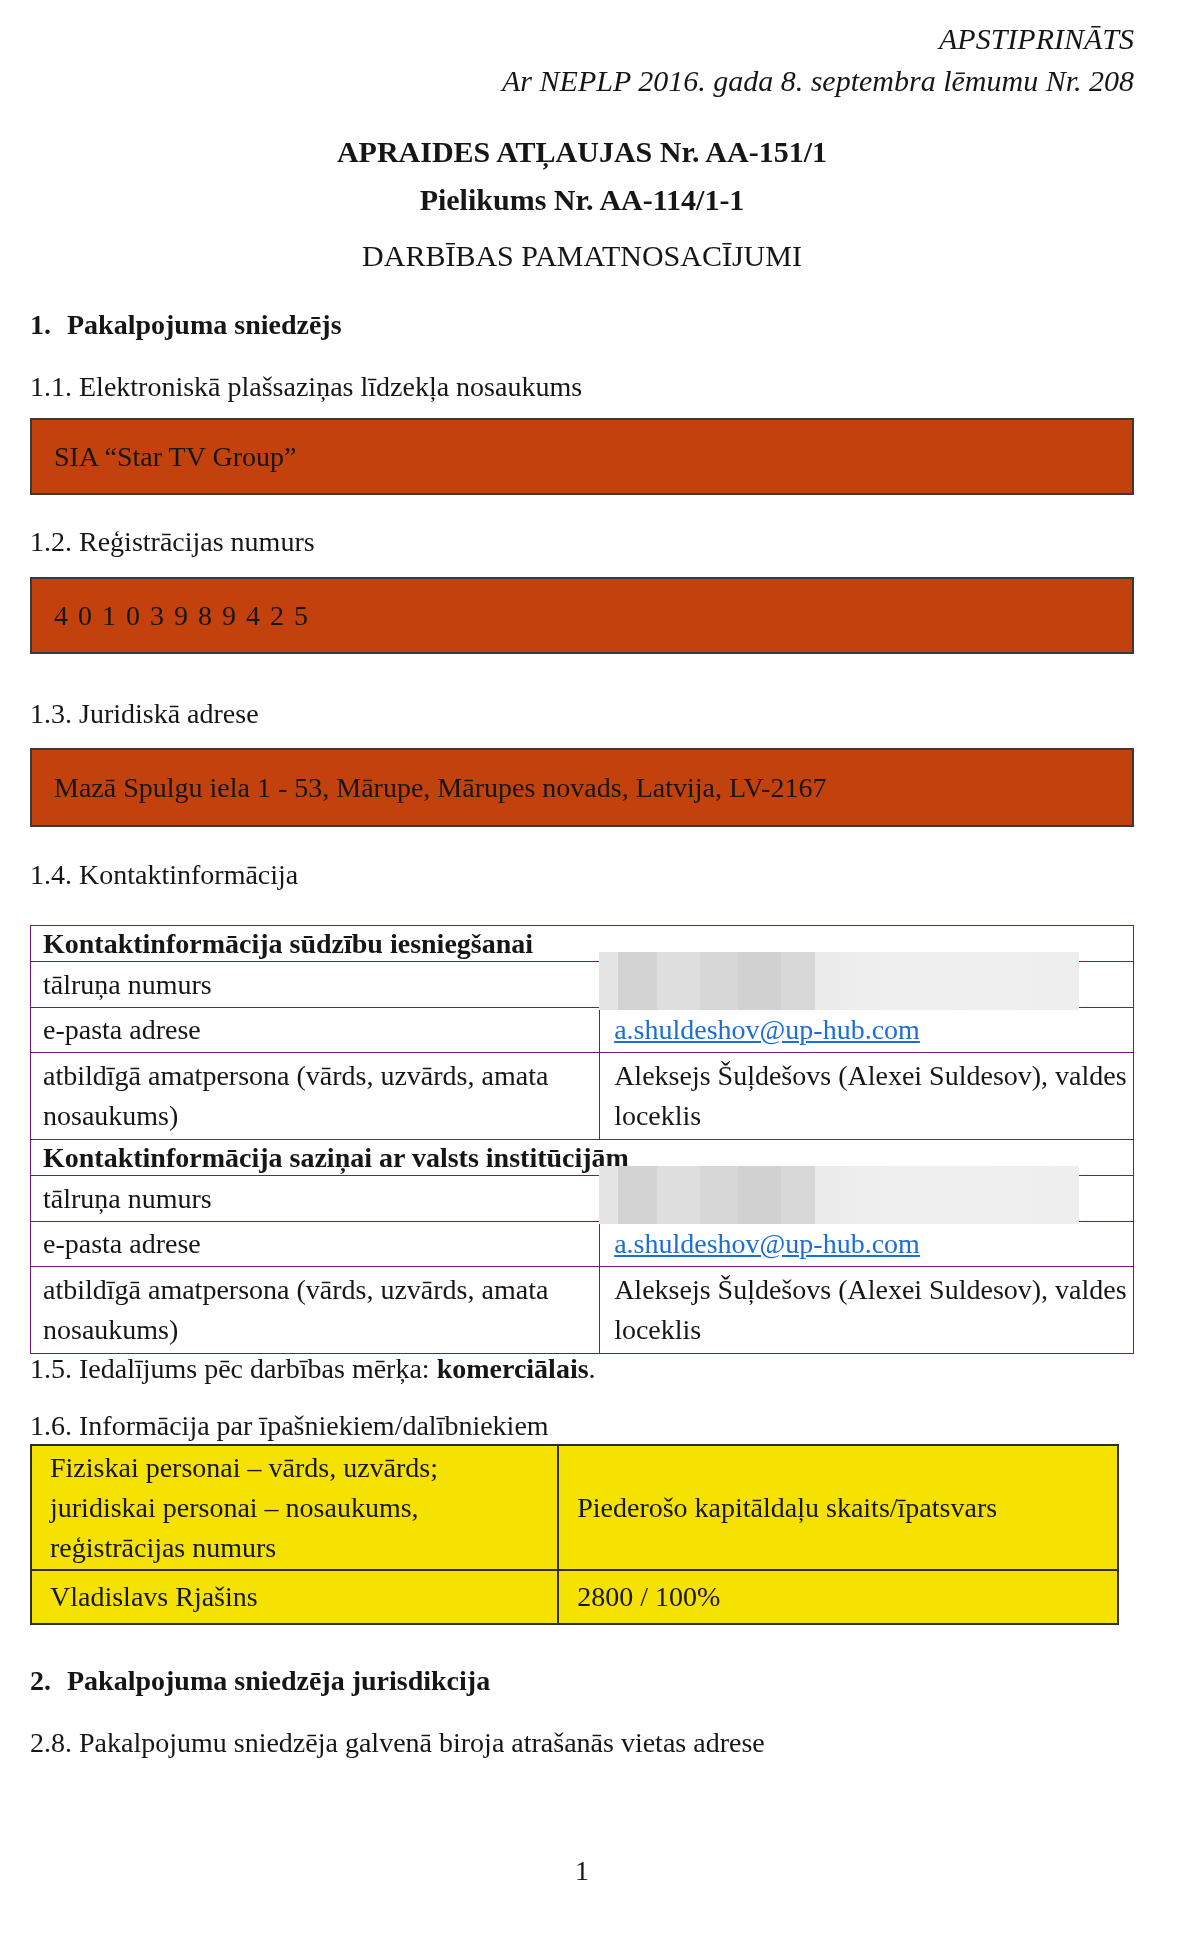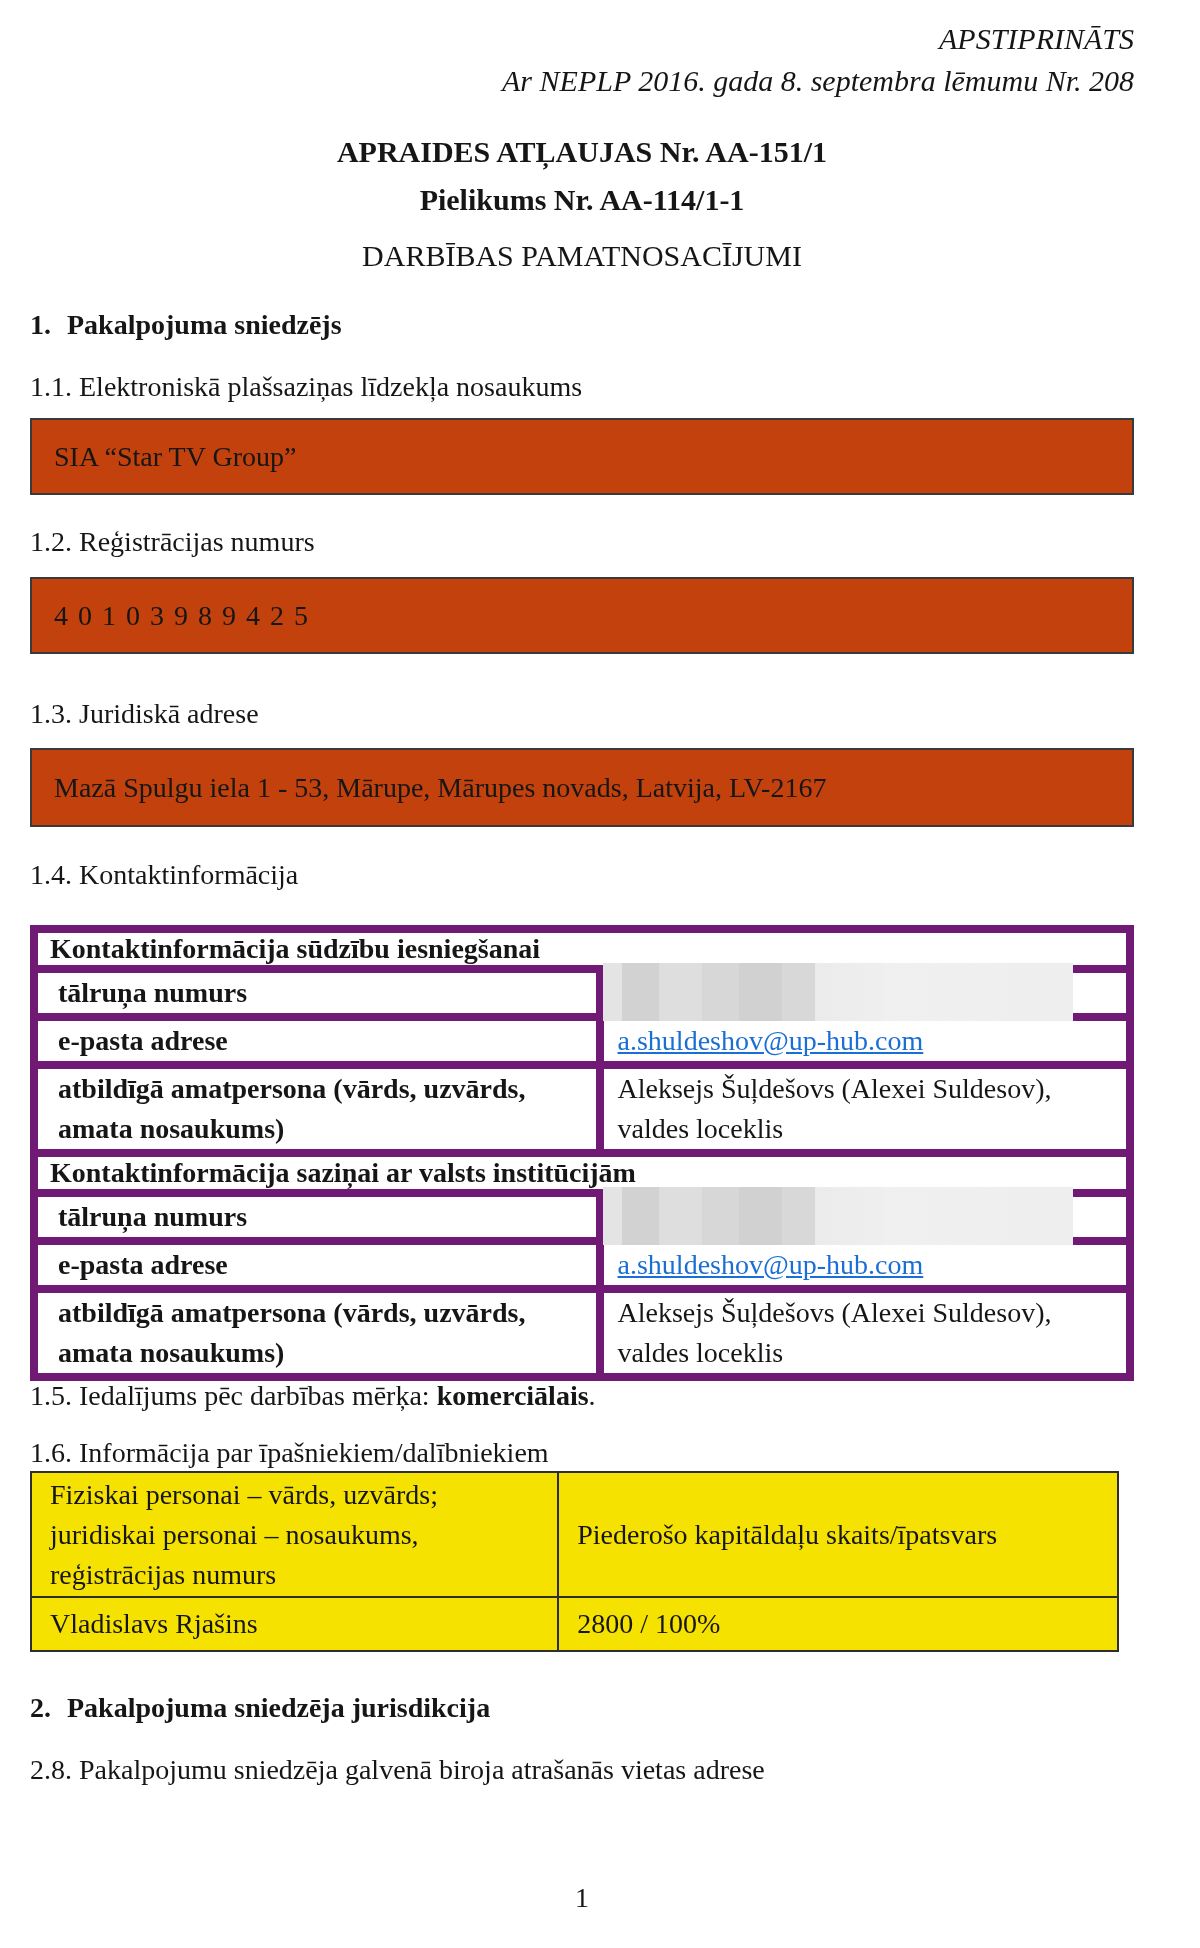--- a/index.html
+++ b/index.html
@@ -74,34 +74,34 @@
   .reg-number { letter-spacing: 10px; }
   
   .contact-table {
     margin-top: 35px;
     width: 1104px;
     border-collapse: collapse;
     table-layout: fixed;
     font-size: 28px;
   }
   .contact-table td, .contact-table th {
-    border: 8px solid #701a75;
+    border: 1px solid #701a75;
     padding: 0;
     vertical-align: middle;
     text-align: left;
     box-sizing: border-box;
   }
   .contact-table th {
     font-weight: bold;
     height: 36px;
     line-height: 32px;
     padding-left: 12px;
   }
   .contact-table .col-label { width: 51.6%; }
-  .contact-table td.label-cell { padding-left: 20px; line-height: 40px; font-weight: bold; }
+  .contact-table td.label-cell { padding-left: 12px; line-height: 40px; }
   .contact-table td.value-cell { padding-left: 14px; line-height: 40px; }
   .row-phone  td { height: 46px; }
   .row-email  td { height: 45px; }
   .row-person td { height: 87px; }
   .phone-cell { position: relative; }
   .redaction {
     position: absolute;
     left: -1px;
     top: -10px;
     width: 90%;

